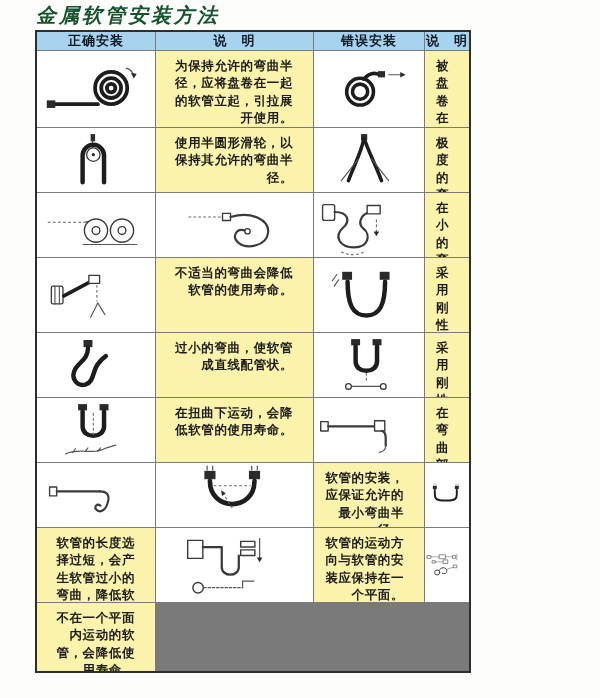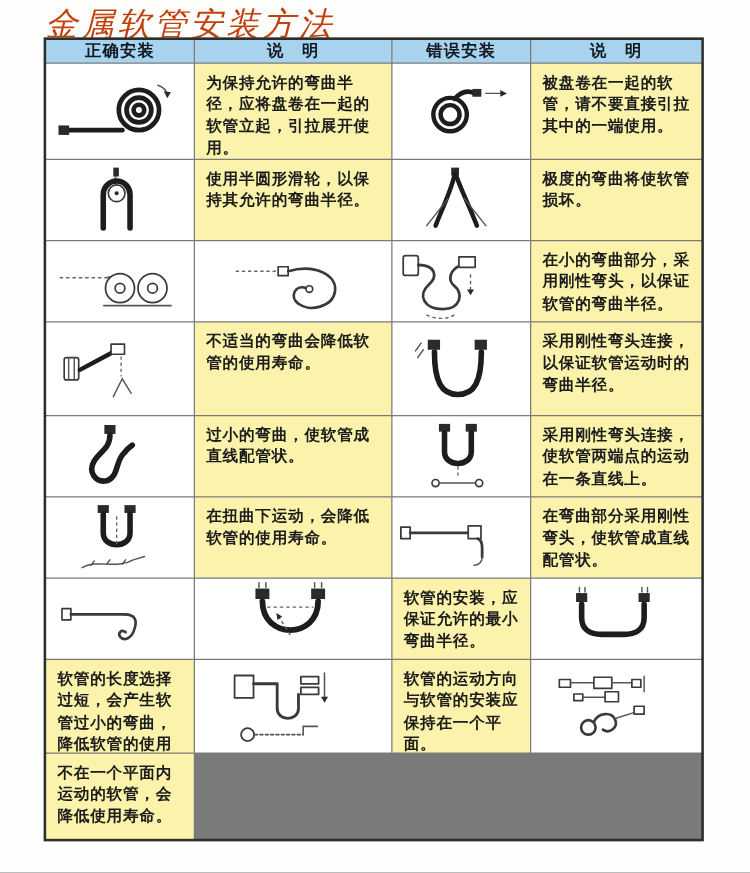--- a/index.html
+++ b/index.html
@@ -4,41 +4,41 @@
 <style>
   html,body{margin:0;padding:0;}
   body{
     width:600px;height:698px;position:relative;overflow:hidden;
     background:#fdfdfc;
     font-family:"Liberation Sans","DejaVu Sans",sans-serif;
   }
   .title{
     position:absolute;left:36px;top:2px;
     font-family:"DejaVu Serif","Liberation Serif",serif;
-    font-style:italic;font-weight:normal;
-    font-size:26px;letter-spacing:3px;color:#c2410c;
+    font-style:italic;font-weight:bold;
+    font-size:20px;letter-spacing:3px;color:#14532d;
   }
   .tbl{
-    position:absolute;left:35px;top:30px;width:528px;height:643px;
+    position:absolute;left:35px;top:30px;width:436px;height:643px;
     border:2px solid #2e2e2e;box-sizing:border-box;
     display:grid;
     grid-template-columns:118px 157px 110px 1fr;
     grid-template-rows:18px 76px 64px 64px 74px 64px 64px 64px 74px 1fr;
     gap:1px;background:#7a7a7a;
   }
   .cell{box-sizing:border-box;}
   .hd{
     background:#a7d3ee;display:flex;align-items:center;justify-content:center;
     font-size:13px;font-weight:bold;color:#101820;letter-spacing:1px;
   }
   .ic{background:#ffffff;display:flex;align-items:center;justify-content:center;overflow:hidden;}
   .tc{
-    background:#fbf3ab;padding:7px 6px 5px 9px;
+    background:#fbf3ab;padding:7px 20px 5px 9px;
     font-size:12.5px;font-weight:bold;color:#1c1c1c;
-    line-height:1.38;letter-spacing:0.6px;overflow:hidden;
+    line-height:1.38;letter-spacing:0.6px;overflow:hidden;text-align:right;
   }
   svg{display:block;}
   .h{stroke:#1d1d1d;stroke-width:5;fill:none;stroke-linecap:round;stroke-linejoin:round;}
   .h4{stroke:#1d1d1d;stroke-width:4;fill:none;stroke-linecap:round;stroke-linejoin:round;}
   .o{stroke:#3a3a3a;stroke-width:2.4;fill:none;stroke-linecap:round;stroke-linejoin:round;}
   .ow{stroke:#3a3a3a;stroke-width:1.5;fill:#ffffff;stroke-linejoin:round;}
   .t{stroke:#555;stroke-width:1.3;fill:none;stroke-linecap:round;}
   .d{stroke:#666;stroke-width:1.2;fill:none;stroke-dasharray:3 2.5;}
   .f{fill:#2a2a2a;stroke:none;}
 </style>

